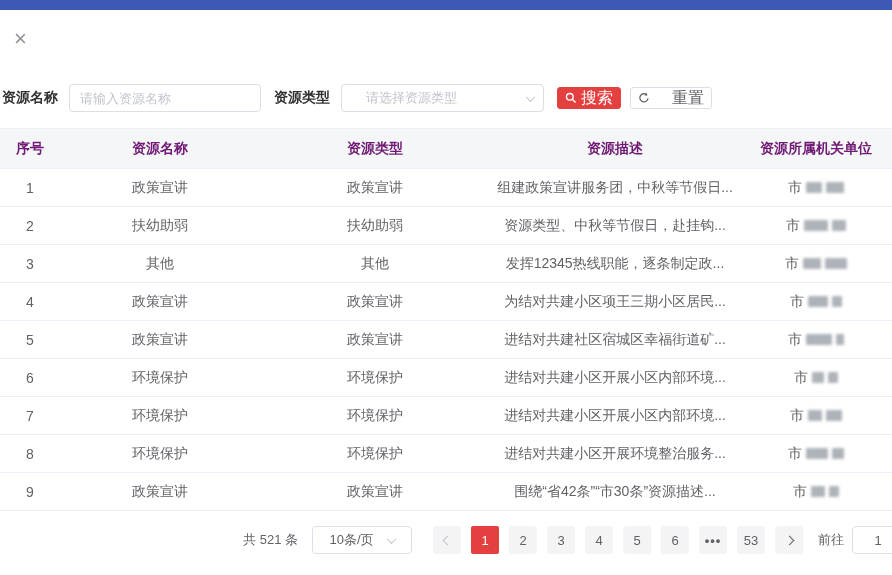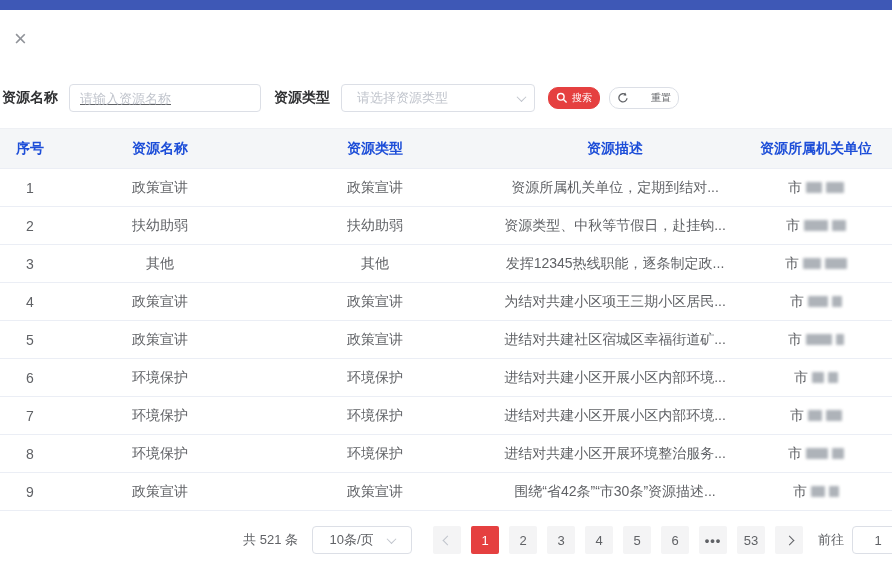--- a/index.html
+++ b/index.html
@@ -8,34 +8,34 @@
     font-family:"Liberation Sans","DejaVu Sans",sans-serif;
     -webkit-font-smoothing:antialiased;
   }
   .topbar{height:10px;background:var(--accent,#3e58b6);}
   .modal-header{display:flex;align-items:flex-start;justify-content:space-between;padding:18px 12px 0 10px;}
   .modal-title{font-size:16px;color:#2e3033;line-height:22px;}
   .close-btn{font-size:22px;color:#909399;line-height:18px;cursor:pointer;padding:2px 4px;background:none;border:none;}
   
   .filter-bar{display:flex;align-items:center;margin:34px 0 0 2px;}
   .filter-label{font-weight:bold;font-size:14px;color:#303133;margin-right:11px;white-space:nowrap;}
-  .text-input{width:170px;height:26px;border:1px solid #dcdfe6;border-radius:4px;padding:0 10px;font-size:13px;color:#606266;outline:none;text-decoration:underline;}
+  .text-input{width:170px;height:26px;border:1px solid #dcdfe6;border-radius:4px;padding:0 10px;font-size:13px;color:#606266;outline:none;}
   .text-input::placeholder{color:#c0c4cc;}
   .type-label{margin-left:13px;}
-  .select-box{width:168px;height:26px;border:1px solid #dcdfe6;border-radius:4px;display:flex;align-items:center;justify-content:space-between;padding:0 9px 0 15px;font-size:13px;color:#c0c4cc;cursor:pointer;background:#fff;}
+  .select-box{width:168px;height:26px;border:1px solid #dcdfe6;border-radius:4px;display:flex;align-items:center;justify-content:space-between;padding:0 9px 0 24px;font-size:13px;color:#c0c4cc;cursor:pointer;background:#fff;}
   .chev{display:inline-block;width:6px;height:6px;border-right:1.4px solid currentColor;border-bottom:1.4px solid currentColor;}
   .chev-down{transform:rotate(45deg) translate(-1px,-1px);color:#c0c4cc;}
   .chev-left{transform:rotate(135deg);}
   .chev-right{transform:rotate(-45deg);}
-  .btn{display:inline-flex;align-items:center;gap:4px;height:22px;padding:0 7px;font-size:10px;border-radius:10px;cursor:pointer;white-space:nowrap;}
+  .btn{display:inline-flex;align-items:center;gap:4px;height:22px;padding:0 7px;font-size:16px;border-radius:3px;cursor:pointer;white-space:nowrap;}
   .btn-search{background:var(--danger,#e54040);color:#fff;border:1px solid var(--danger,#e54040);margin-left:13px;}
   .btn-reset{background:#fff;color:#606266;border:1px solid #dcdfe6;margin-left:9px;gap:22px;}
   
   table{width:892px;border-collapse:collapse;margin-top:16px;table-layout:fixed;}
-  thead th{background:#f4f6f8;height:37px;font-size:14px;color:#1d4ed8;font-weight:bold;text-align:center;border-top:1px solid #eef0f4;border-bottom:1px solid #ebeef5;}
+  thead th{background:#f4f6f8;height:37px;font-size:14px;color:#701a75;font-weight:bold;text-align:center;border-top:1px solid #eef0f4;border-bottom:1px solid #ebeef5;}
   tbody td{height:35px;border-bottom:1px solid #ebeef5;font-size:14px;color:#606266;text-align:center;white-space:nowrap;overflow:hidden;}
   .rd{display:inline-block;height:11px;border-radius:1px;background:#aeb3b9;filter:blur(1.4px);margin-left:4px;vertical-align:-1px;}
   
   .pagination{display:flex;align-items:center;justify-content:flex-end;margin-top:15px;font-size:13px;color:#606266;}
   .total-text{margin-right:14px;white-space:nowrap;}
   .page-size-select{width:98px;height:26px;border:1px solid #dcdfe6;border-radius:4px;display:flex;align-items:center;justify-content:center;gap:14px;color:#606266;cursor:pointer;margin-right:16px;background:#fff;}
   .pg-btn{min-width:28px;height:28px;background:#f4f4f5;border:none;border-radius:2px;display:flex;align-items:center;justify-content:center;margin:0 5px;font-size:13px;color:#606266;cursor:pointer;padding:0;}
   .pg-btn.active{background:var(--danger,#e54040);color:#fff;cursor:default;}
   .pg-btn.more{letter-spacing:1px;font-weight:bold;}
   .pg-prev{color:#c0c4cc;cursor:default;}
@@ -91,21 +91,21 @@
       <th>资源类型</th>
       <th>资源描述</th>
       <th>资源所属机关单位</th>
     </tr>
   </thead>
   <tbody>
   <tr>
     <td>1</td>
     <td>政策宣讲</td>
     <td>政策宣讲</td>
-    <td>资源所属机关单位，定期到结对...</td>
+    <td>组建政策宣讲服务团，中秋等节假日...</td>
     <td><span>市</span><span class="redact-slot"><span class="rd" style="width: 16px;"></span><span class="rd" style="width: 18px;"></span></span></td>
   </tr>
 
   <tr>
     <td>2</td>
     <td>扶幼助弱</td>
     <td>扶幼助弱</td>
     <td>资源类型、中秋等节假日，赴挂钩...</td>
     <td><span>市</span><span class="redact-slot"><span class="rd" style="width: 24px;"></span><span class="rd" style="width: 14px;"></span></span></td>
   </tr>

